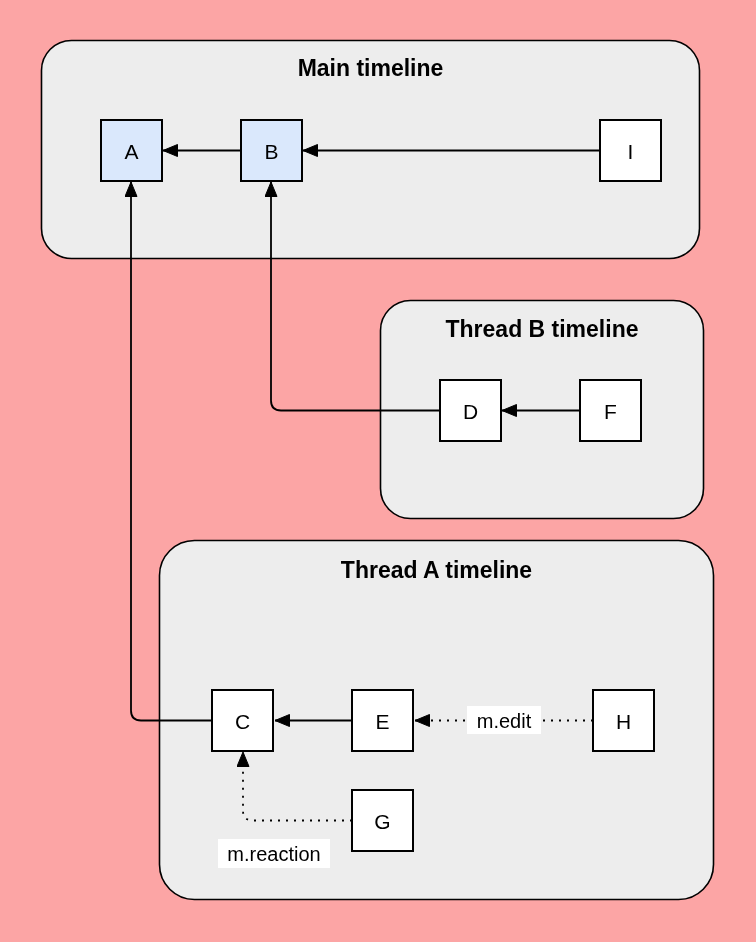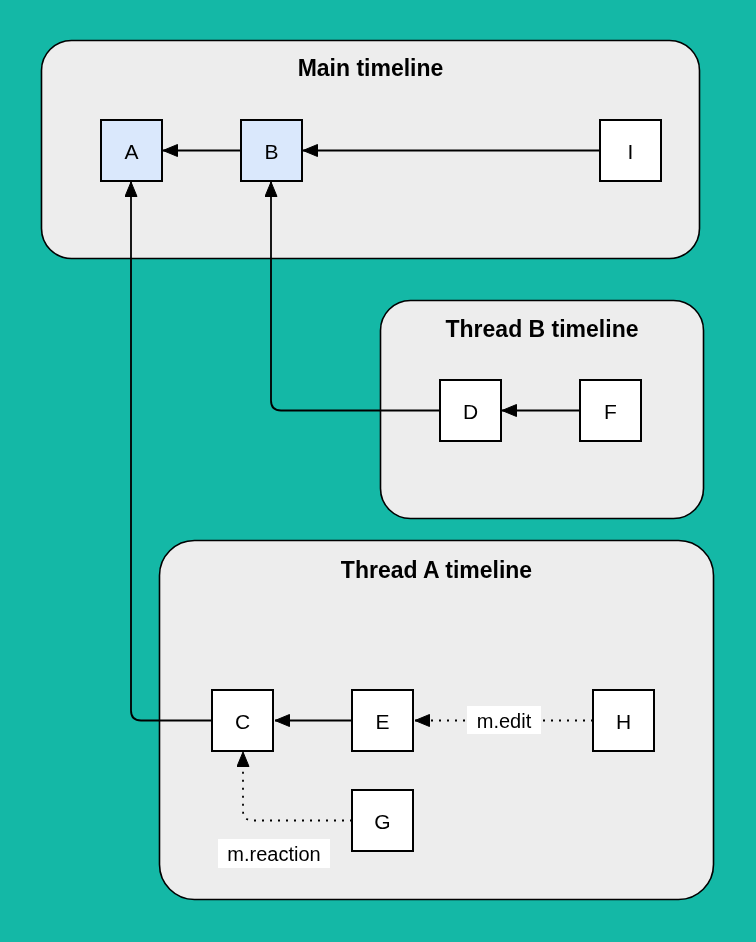--- a/index.html
+++ b/index.html
@@ -4,21 +4,21 @@
 <style>
   html, body {
     margin: 0;
     padding: 0;
     background: #ffffff;
   }
   .canvas {
     position: relative;
     width: 756px;
     height: 942px;
-    background: #14b8a6;
+    background: #fca5a5;
     font-family: "Liberation Sans", "DejaVu Sans", sans-serif;
   }
   svg { display: block; }
   .container-title {
     font-family: "Liberation Sans", "DejaVu Sans", sans-serif;
     font-size: 23px;
     font-weight: bold;
     fill: #000000;
   }
   .node-letter {

